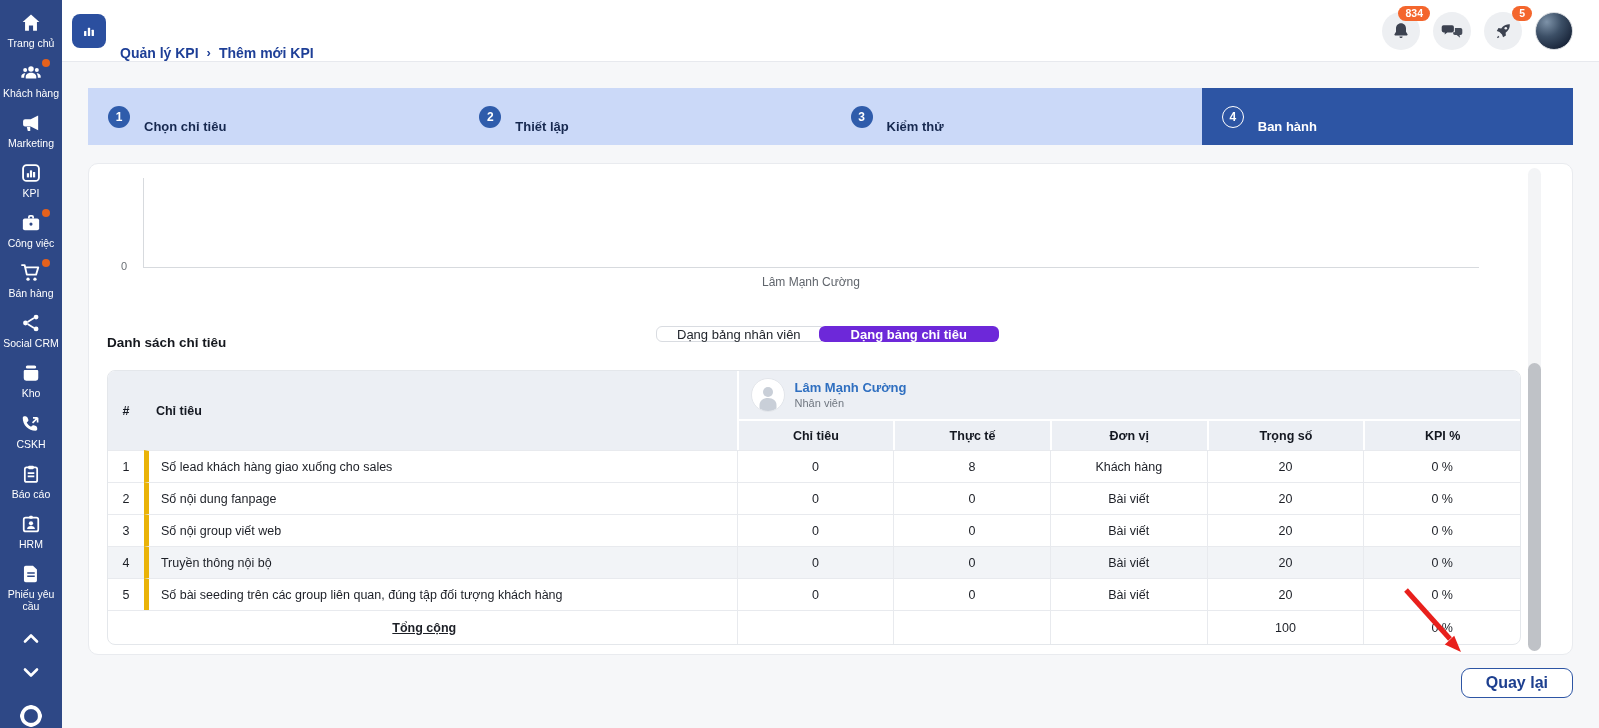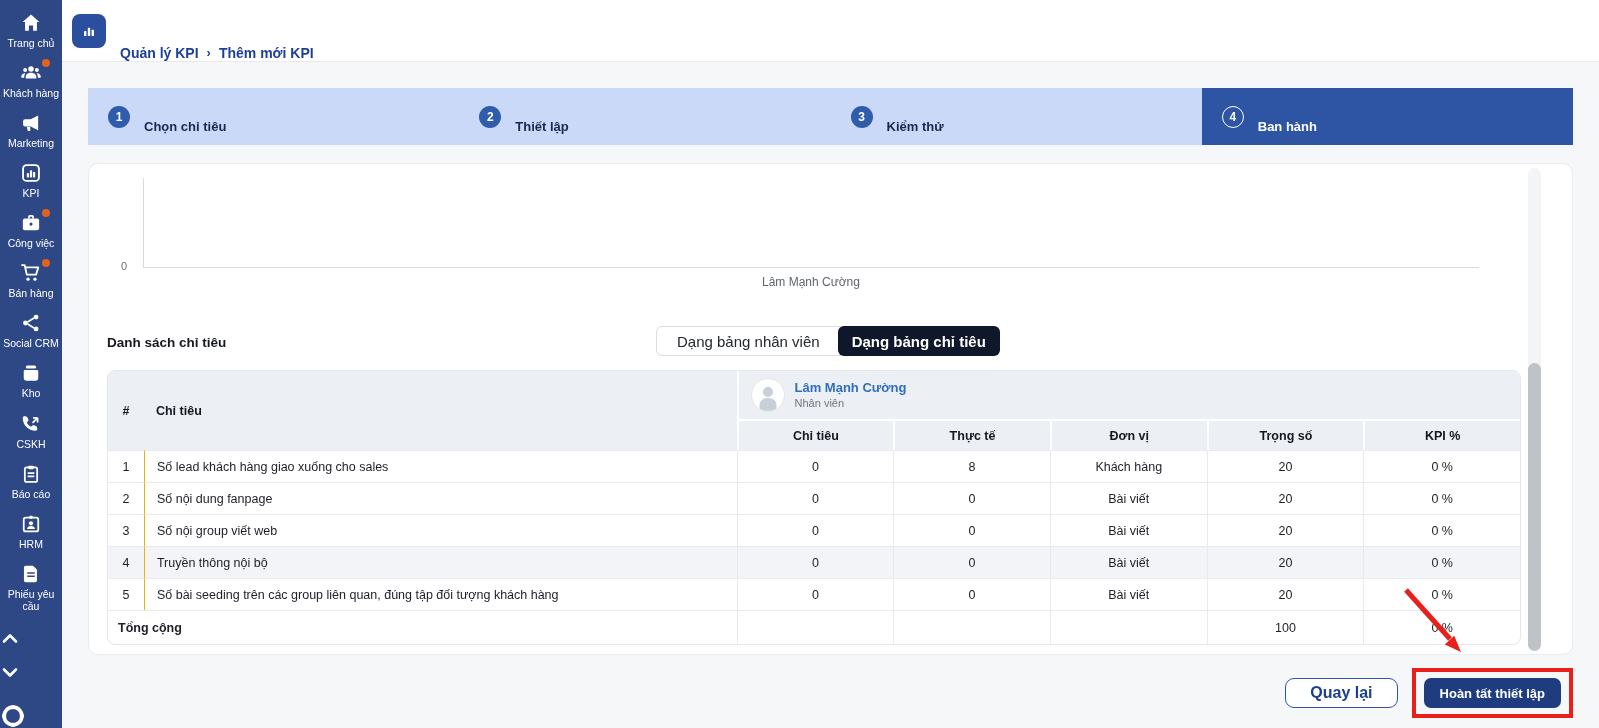--- a/index.html
+++ b/index.html
@@ -7,21 +7,21 @@
   body {
     font-family: "Liberation Sans", sans-serif;
     background:#f6f7f9;
     display:flex;
     position:relative;
     color:#1c1f26;
   }
   
   .sidebar {
     width:62px; flex:0 0 62px; background:#2e4886; color:#fff;
-    display:flex; flex-direction:column; align-items:flex-start;
+    display:flex; flex-direction:column; align-items:center;
     padding-top:12px; z-index:3;
   }
   .side-item {
     width:100%; display:flex; flex-direction:column; align-items:center;
     margin-bottom:13px; cursor:pointer; position:relative;
   }
   .side-item svg { display:block; }
   .side-ico { position:relative; width:22px; height:22px; }
   .side-lbl { font-size:10.5px; margin-top:3px; line-height:1.15; text-align:center; padding:0 1px; }
   .dot {
@@ -82,26 +82,26 @@
   .axis-y { position:absolute; left:36px; top:6px; width:1px; height:89px; background:#d7dade; }
   .axis-x { position:absolute; left:36px; right:65px; top:95px; height:1px; background:#d7dade; }
   .tick0 { position:absolute; left:14px; top:88px; font-size:11px; color:#6b7076; }
   .x-cat { position:absolute; left:36px; right:65px; top:103px; text-align:center; font-size:12px; color:#60656c; }
   .legend { position:absolute; left:0; right:30px; top:127px; display:flex; justify-content:center; align-items:center; gap:8px; font-size:11.5px; color:#4a4f57; }
   .legend-swatch { width:34px; height:12px; background:#6fb0ea; }
   .section-row { position:relative; height:32px; margin-top:6px; display:flex; align-items:center; }
   .section-title { font-size:13.5px; font-weight:bold; color:#15181e; }
   .toggle-group { position:absolute; left:549px; top:0; display:flex; height:30px; }
   .tg-btn {
-    height:30px; display:flex; align-items:center; padding:0 20px; font-size:15px;
+    height:16px; display:flex; align-items:center; padding:0 20px; font-size:13px;
     background:#fff; border:1px solid #d9dce1; border-radius:6px 0 0 6px; color:#23272e; cursor:pointer;
   }
   .tg-btn.active {
-    background:#0f172a; color:#fff; border:none; border-radius:6px; margin-left:-3px;
-    font-weight:bold; padding:0 14px; z-index:1;
+    background:#6d28d9; color:#fff; border:none; border-radius:6px; margin-left:-3px;
+    font-weight:bold; padding:0 32px; z-index:1;
   }
   
   .kpi-table {
     margin-top:12px; width:1414px; border-collapse:separate; border-spacing:0;
     border:1px solid #e4e7eb; border-radius:8px; overflow:hidden; font-size:12.5px;
   }
   .kpi-table th, .kpi-table td { padding:0 6px; }
   th.h-merge { background:#eceff4; font-size:12.5px; font-weight:bold; color:#141821; height:79px; }
   th.h-merge.num { width:36px; text-align:center; }
   th.h-merge.name { width:594px; text-align:left; padding-left:12px; }
@@ -111,25 +111,25 @@
     width:34px; height:34px; border-radius:50%; background:#fff; overflow:hidden; flex:0 0 34px;
     display:flex; align-items:flex-end; justify-content:center; border:1px solid #e2e5ea;
   }
   .emp-name { color:#2f6fc0; font-size:13px; font-weight:bold; cursor:pointer; line-height:1.25; }
   .emp-role { color:#707780; font-size:11px; font-weight:normal; line-height:1.2; }
   th.h-col {
     background:#eceff4; border-left:2px solid #fff; border-top:2px solid #fff;
     height:30px; font-size:12.5px; font-weight:bold; color:#141821; text-align:center; width:157px;
   }
   .kpi-table tbody td { border-top:1px solid #e8eaee; height:32px; text-align:center; color:#1c1f26; }
-  .kpi-table tbody td.c-name { text-align:left; padding-left:12px; border-left:1px solid #eab308; }
+  .kpi-table tbody td.c-name { text-align:left; padding-left:12px; border-left:5px solid #eab308; }
   .kpi-table tbody td.c-val { border-left:1px solid #e8eaee; }
   .kpi-table tbody tr.shaded td { background:#f2f4f7; }
   .kpi-table tfoot td { border-top:1px solid #e8eaee; height:34px; text-align:center; }
-  .kpi-table tfoot td.f-label { text-align:left; padding-left:10px; font-weight:bold; }
+  .kpi-table tfoot td.f-label { text-align:center; padding-left:10px; font-weight:bold;text-decoration:underline; }
   .kpi-table tfoot td.c-val { border-left:1px solid #e8eaee; }
   
   .scroll-track { position:absolute; right:31px; top:4px; width:13px; height:482px; background:#f3f4f6; border-radius:7px; }
   .scroll-thumb { position:absolute; right:31px; top:199px; width:13px; height:288px; background:#bfc2c7; border-radius:7px; cursor:grab; }
   
   .actions { display:flex; justify-content:flex-end; align-items:center; margin-top:13px; gap:14px; }
   .btn-back {
     height:30px; padding:0 24px; background:#fff; border:1px solid #2d55a4; border-radius:9px;
     color:#1d3f8f; font-size:16px; font-weight:bold; font-family:"Liberation Sans",sans-serif; cursor:pointer;
   }
@@ -310,20 +310,44 @@
       <svg width="18" height="18" viewBox="0 0 20 20">
           <rect x="4.5" y="10" width="2.6" height="5.5" rx=".6" fill="#fff"></rect>
           <rect x="8.7" y="6.5" width="2.6" height="9" rx=".6" fill="#fff"></rect>
           <rect x="12.9" y="8.5" width="2.6" height="7" rx=".6" fill="#fff"></rect>
         </svg>
     </div>
     <div class="crumb">
       <span>Quản lý KPI</span>
       <span class="sep">›</span>
       <span>Thêm mới KPI</span>
+    </div>
+    <div class="topbar-right">
+      <div class="icon-btn">
+        <svg width="20" height="20" viewBox="0 0 20 20" fill="#3c4250">
+            <path d="M10 2.2c-3 0-5 2.3-5 5.3v3.2l-1.5 2.5a.8.8 0 0 0 .7 1.2h11.6a.8.8 0 0 0 .7-1.2L15 10.7V7.5c0-3-2-5.3-5-5.3z"></path>
+            <path d="M8.4 15.4a1.6 1.6 0 0 0 3.2 0z"></path>
+          </svg>
+        <span class="badge">834</span>
+      </div>
+      <div class="icon-btn">
+        <svg width="22" height="20" viewBox="0 0 22 20" fill="#3c4250">
+            <path d="M2.5 4.2h8.6a1.8 1.8 0 0 1 1.8 1.8v3.6a1.8 1.8 0 0 1-1.8 1.8H6.3l-2.6 2v-2H2.5A1.8 1.8 0 0 1 .7 9.6V6a1.8 1.8 0 0 1 1.8-1.8z"></path>
+            <path d="M13.9 7h5.6a1.8 1.8 0 0 1 1.8 1.8v3.4a1.8 1.8 0 0 1-1.8 1.8h-1l.6 2.8-3.4-2.8h-1.8a1.8 1.8 0 0 1-1.8-1.8v-1h.5a2.8 2.8 0 0 0 1.3-.3z" opacity=".95"></path>
+          </svg>
+      </div>
+      <div class="icon-btn">
+        <svg width="20" height="20" viewBox="0 0 20 20" fill="#3c4250">
+            <path d="M16.8 3.2c-2.8-.2-5.3.8-7.1 2.6L8.2 7.4l-2.7-.3-1.7 2.8 2.7 1.1 2.5 2.5 1.1 2.7 2.8-1.7-.3-2.7 1.6-1.5c1.8-1.8 2.8-4.3 2.6-7.1z"></path>
+            <circle cx="12.8" cy="7.2" r="1.3" fill="#edeff2"></circle>
+            <path d="M5.2 14.8c-.8.8-1.2 2.4-1.2 2.4s1.6-.4 2.4-1.2z"></path>
+          </svg>
+        <span class="badge">5</span>
+      </div>
+      <div class="avatar"></div>
     </div>
   </header>
 
   <div class="content">
 
     <div class="stepper">
       <div class="step">
         <span class="step-num">1</span>
         <span class="step-lbl">Chọn chỉ tiêu</span>
       </div>
@@ -453,23 +477,20 @@
           </tr>
         </tfoot>
       </table>
 
       <div class="scroll-track"></div>
       <div class="scroll-thumb"></div>
     </div>
 
     <div class="actions">
       <button class="btn-back">Quay lại</button>
-      <span class="finish-wrap">
-        <button class="btn-finish">Hoàn tất thiết lập</button>
-      </span>
     </div>
 
   </div>
 </div>
 
 <svg class="annot-arrow" viewBox="0 0 80 80">
   <path d="M8 4 L52 53" stroke="#e8201c" stroke-width="5" fill="none"></path>
   <polygon points="63,66 56.2,49.8 46.8,58.6" fill="#e8201c"></polygon>
 </svg>
 

